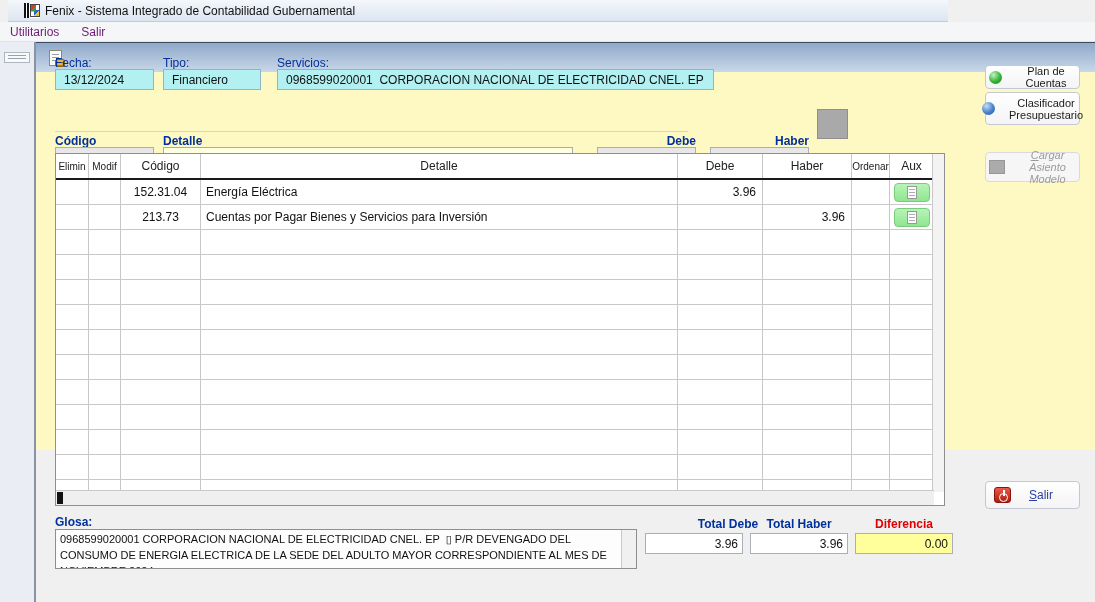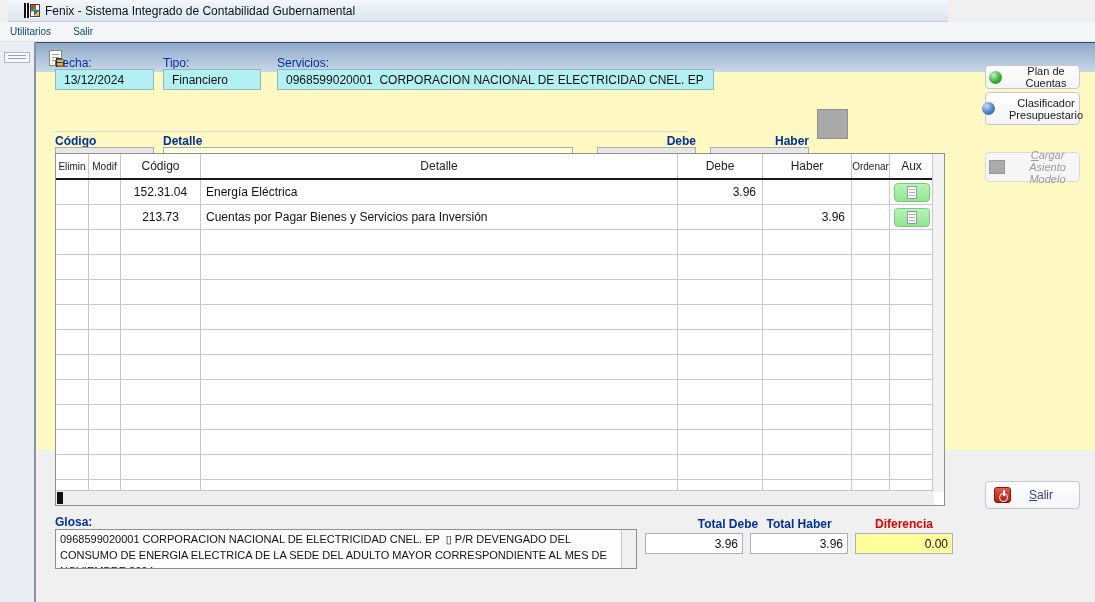--- a/index.html
+++ b/index.html
@@ -15,21 +15,21 @@
   .app-icon .flag { position:absolute; left:6px; top:1px; width:10px; height:13px;
     background:
       linear-gradient(135deg,#d23b2e 0 50%,#3a9b46 50% 100%) top left/5px 6.5px no-repeat,
       linear-gradient(135deg,#2d5fc4 0 50%,#e8c32a 50% 100%) bottom right/5px 6.5px no-repeat,
       linear-gradient(#fff,#fff); border:1px solid #444; }
   .title-text { font-size:12px; color:#111; }
 
   
   .menubar { position:absolute; left:0; top:22px; width:1095px; height:20px; background:#F5F6F7;
     display:flex; align-items:center; gap:18px; padding-left:8px; border-bottom:1px solid #E3E3E3;}
-  .menu-item { color:#0c4a6e; font-size:10px; padding:4px 2px; cursor:default; }
+  .menu-item { color:#701a75; font-size:12px; padding:4px 2px; cursor:default; }
 
   
   .sidebar { position:absolute; left:0; top:42px; width:36px; height:560px; background:#EAEEF4;
     border-right:2px solid #8A93A3; }
   .sidebar-grip { position:absolute; left:4px; top:10px; width:26px; height:11px; background:#F8F9FB;
     border:1px solid #AEB6C2; }
   .sidebar-grip::before { content:""; position:absolute; left:3px; right:3px; top:2px; height:1px; background:#99A1AE; }
   .sidebar-grip::after  { content:""; position:absolute; left:3px; right:3px; top:5px; height:1px; background:#99A1AE; }
 
   

